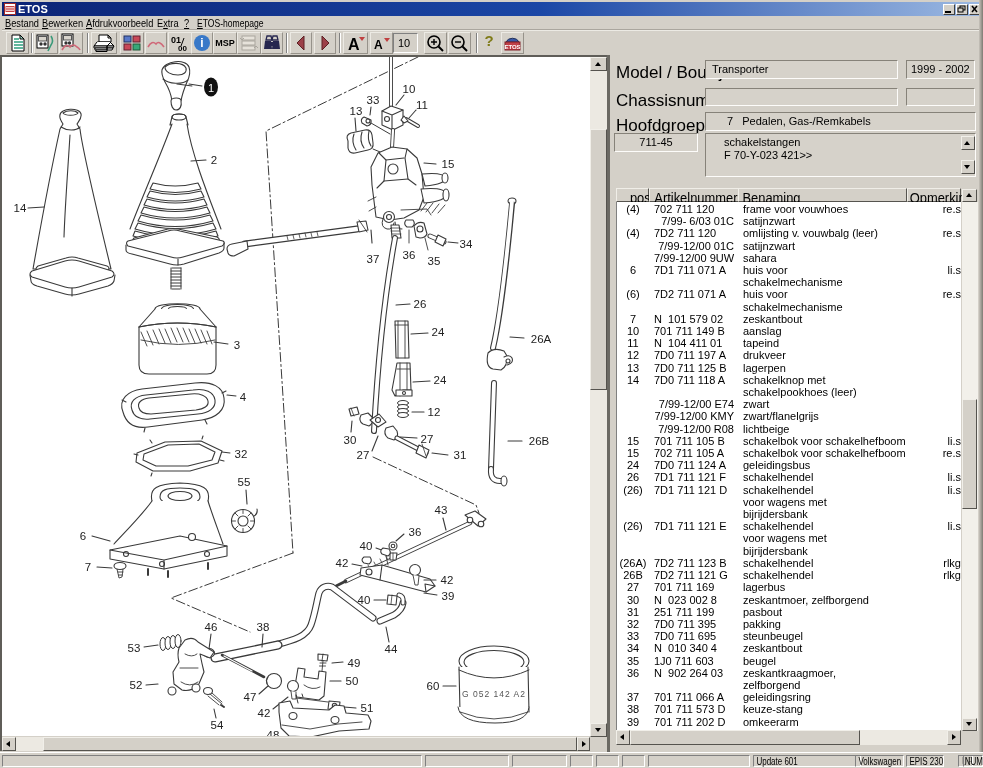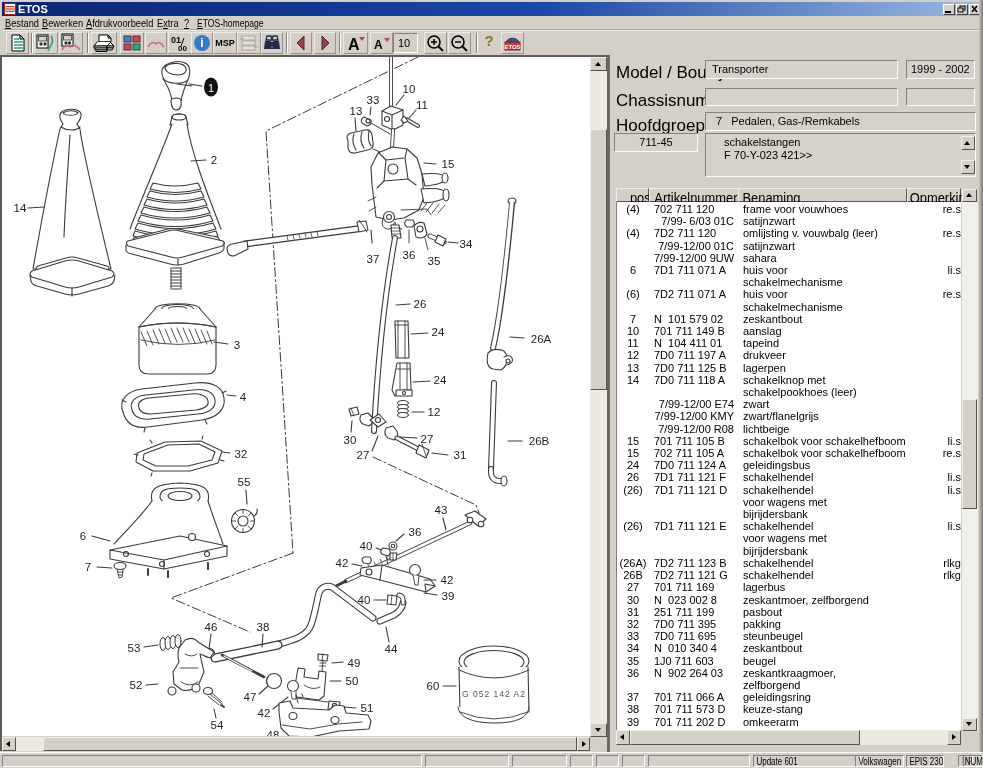--- a/index.html
+++ b/index.html
@@ -579,21 +579,21 @@
 <div class="abs" id="panel-sep"></div>
 <div class="abs" style="left:610px;top:55px;width:371px;height:2px;background:#6b6963;"></div>
 <div class="abs" id="panel"></div>
 <div class="abs plabel" style="left:616px;top:63px;">Model / Bouwjaar</div>
 <div class="abs pfield" style="left:705px;top:60px;width:193px;height:19px;padding:2px 0 0 6px;">Transporter</div>
 <div class="abs pfield" style="left:906px;top:60px;width:69px;height:19px;padding:2px 0 0 4px;">1999 - 2002</div>
 <div class="abs plabel" style="left:616px;top:91px;">Chassisnummer</div>
 <div class="abs pfield" style="left:705px;top:88px;width:193px;height:18px;"></div>
 <div class="abs pfield" style="left:906px;top:88px;width:69px;height:18px;"></div>
 <div class="abs plabel" style="left:616px;top:116px;">Hoofdgroep</div>
-<div class="abs pfield" style="left:705px;top:112px;width:271px;height:19px;padding:2px 0 0 10px;">7&nbsp;&nbsp;&nbsp;Pedalen, Gas-/Remkabels</div>
+<div class="abs pfield" style="left:705px;top:112px;width:271px;height:19px;padding:2px 0 0 21px;">7&nbsp;&nbsp;&nbsp;Pedalen, Gas-/Remkabels</div>
 <div class="abs pfield" style="left:614px;top:133px;width:84px;height:19px;text-align:center;padding-top:2px;">711-45</div>
 <div class="abs pfield" style="left:705px;top:133px;width:271px;height:44px;padding:2px 0 0 18px;line-height:12.5px;">schakelstangen<br>F 70-Y-023 421&gt;&gt;</div>
 
 <div class="abs sb-btn" style="left:961px;top:136px;width:14px;height:14px;"></div>
 <div class="arr" style="left:964px;top:141px;border-left:3.5px solid transparent;border-right:3.5px solid transparent;border-bottom:4px solid #000;"></div>
 <div class="abs sb-btn" style="left:961px;top:160px;width:14px;height:14px;"></div>
 <div class="arr" style="left:964px;top:165px;border-left:3.5px solid transparent;border-right:3.5px solid transparent;border-top:4px solid #000;"></div>
 
 <div class="abs" id="tbl-outer">
   <div class="th" style="left:0;width:33px;"><span style="padding-left:15px;">pos.</span></div>

